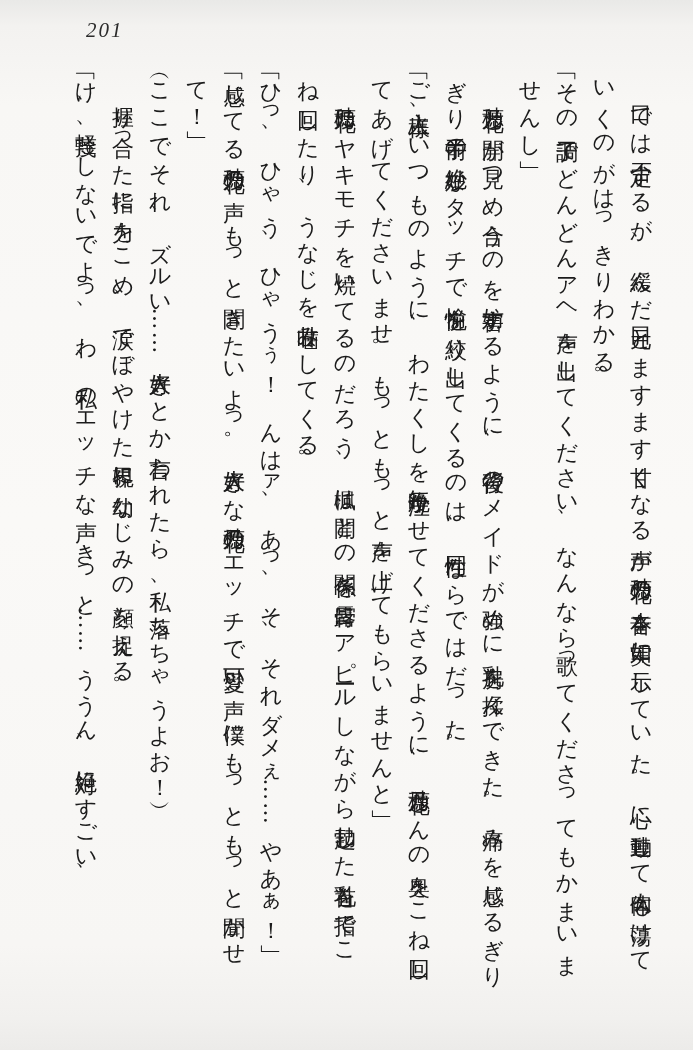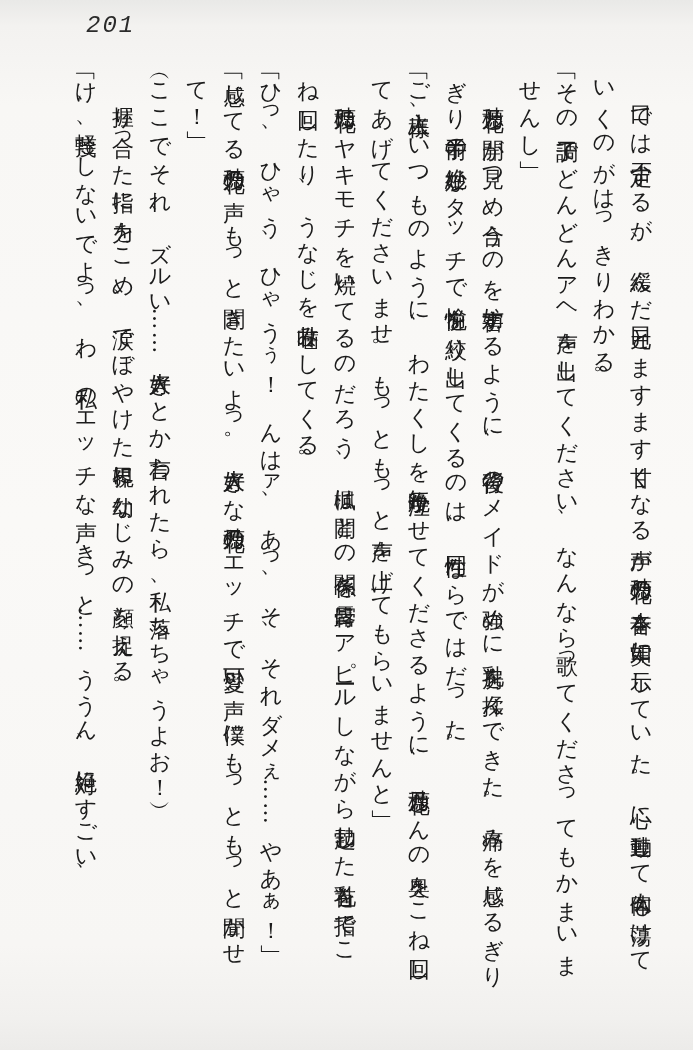--- a/index.html
+++ b/index.html
@@ -13,25 +13,25 @@
     height: 1050px;
     margin: 0 auto;
     overflow: hidden;
     background: linear-gradient(180deg,
       #e9e9e7 0%, #f3f2f0 2.5%, #f8f7f5 10%,
       #faf9f7 50%, #f7f6f4 90%, #f1f0ee 97%, #ecebe9 100%);
     font-family: "DejaVu Serif", "Liberation Serif", serif;
   }
   .page-number {
     position: absolute;
-    top: 12px;
+    top: 18px;
     left: 86px;
-    font-family: Liberation Mono, monospace;
+    font-family: Liberation Serif, serif;
     font-style: italic;
-    font-size: 24px;
+    font-size: 21px;
     letter-spacing: 2px;
     color: #2b2b2b;
   }
   .text-block {
     position: absolute;
     top: 66px;
     right: 33px;
     height: 912px;
     writing-mode: vertical-rl;
     text-orientation: mixed;

